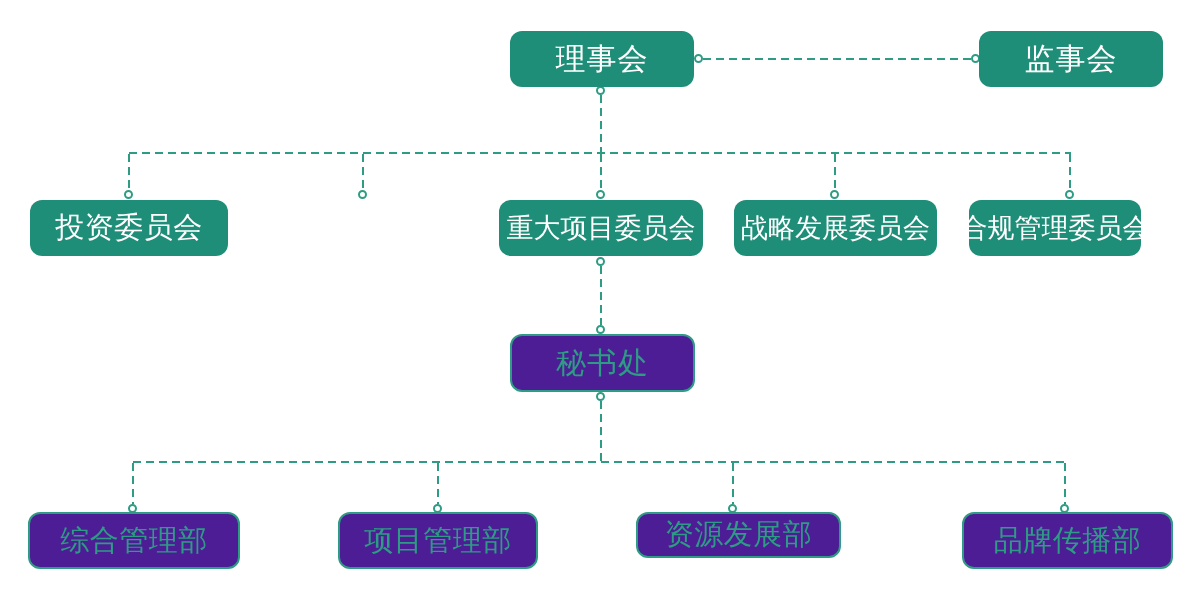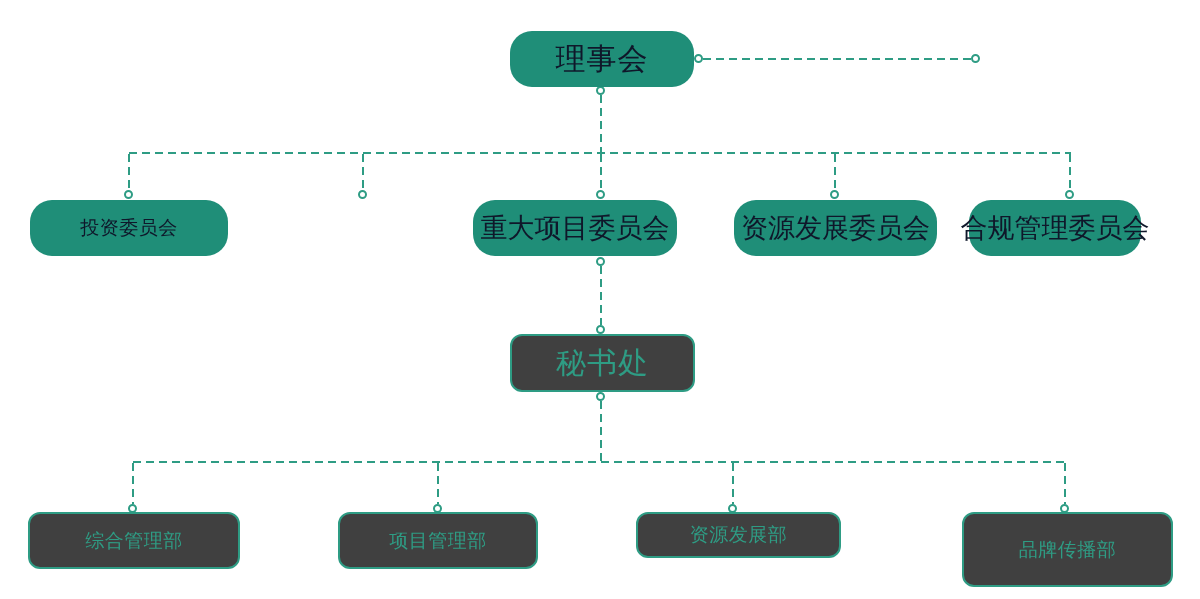--- a/index.html
+++ b/index.html
@@ -36,30 +36,29 @@
     position:absolute;
     display:flex;align-items:center;justify-content:center;
     border-radius:12px;
     font-size:30px;letter-spacing:1px;
     white-space:nowrap;
     box-sizing:border-box;
     cursor:default;
   }
   .node.filled{
     background:var(--fill);
-    color:#0f172a;
-    border-radius:22px;
+    color:#ffffff;
   }
   .node.outline{
-    background:#404040;
+    background:#4c1d95;
     border:2px solid var(--stroke);
     color:var(--stroke);
   }
   .node.t7{font-size:27px;letter-spacing:0;}
-  .node.t5{font-size:19px;letter-spacing:0.5px;}
+  .node.t5{font-size:29px;letter-spacing:0.5px;}
 </style>
 </head>
 <body>
 
 <div class="canvas">
 
   <div class="hline" style="left:703px;top:58px;width:270px"></div>
 
   <div class="vline" style="left:600px;top:95px;height:57px"></div>
 
@@ -92,26 +91,27 @@
   <div class="dot" style="left:1065px;top:190px"></div>
   <div class="dot" style="left:596px;top:257px"></div>
   <div class="dot" style="left:596px;top:325px"></div>
   <div class="dot" style="left:596px;top:392px"></div>
   <div class="dot" style="left:128px;top:504px"></div>
   <div class="dot" style="left:433px;top:504px"></div>
   <div class="dot" style="left:728px;top:504px"></div>
   <div class="dot" style="left:1060px;top:504px"></div>
 
   <div class="node filled" style="left:510px;top:31px;width:184px;height:56px">理事会</div>
+  <div class="node filled" style="left:979px;top:31px;width:184px;height:56px">监事会</div>
 
   <div class="node filled t5" style="left:30px;top:200px;width:198px;height:56px">投资委员会</div>
-  <div class="node filled t7" style="left:473px;top:200px;width:204px;height:56px">重大项目委员会</div>
-  <div class="node filled t7" style="left:734px;top:200px;width:203px;height:56px">资源发展委员会</div>
+  <div class="node filled t7" style="left:499px;top:200px;width:204px;height:56px">重大项目委员会</div>
+  <div class="node filled t7" style="left:734px;top:200px;width:203px;height:56px">战略发展委员会</div>
   <div class="node filled t7" style="left:969px;top:200px;width:172px;height:56px">合规管理委员会</div>
 
   <div class="node outline" style="left:510px;top:334px;width:185px;height:58px">秘书处</div>
 
   <div class="node outline t5" style="left:338px;top:512px;width:200px;height:57px">项目管理部</div>
   <div class="node outline t5" style="left:28px;top:512px;width:212px;height:57px">综合管理部</div>
   <div class="node outline t5" style="left:636px;top:512px;width:205px;height:46px">资源发展部</div>
-  <div class="node outline t5" style="left:962px;top:512px;width:211px;height:75px">品牌传播部</div>
+  <div class="node outline t5" style="left:962px;top:512px;width:211px;height:57px">品牌传播部</div>
 
 </div>
 
 </body></html>

